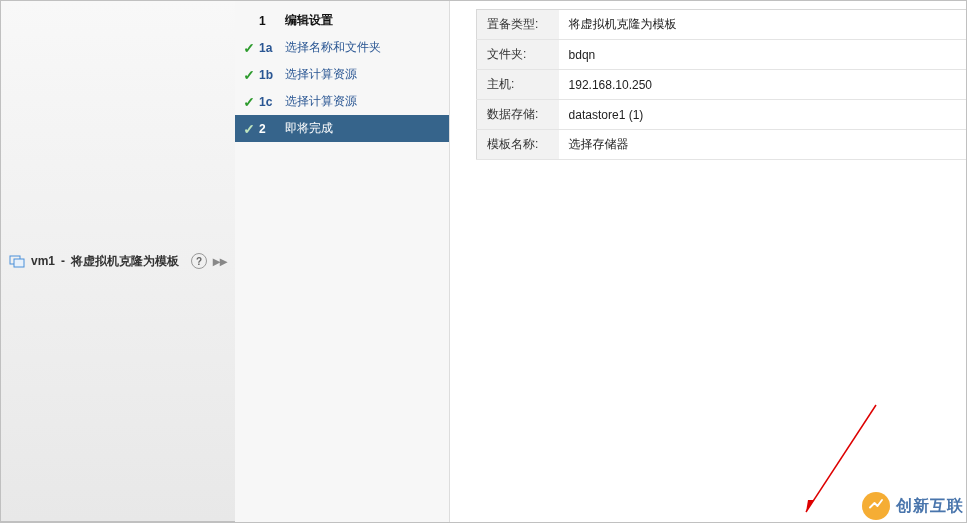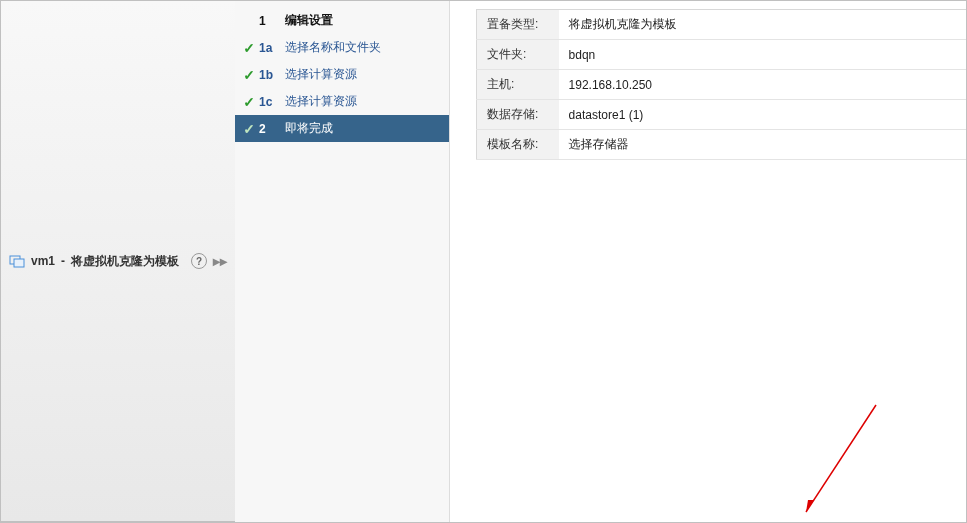--- a/index.html
+++ b/index.html
@@ -244,15 +244,23 @@
           <td class="val">选择存储器</td>
         </tr>
       </tbody>
         </table>
 
       <svg class="arrow" viewBox="0 0 100 120">
         <line x1="90" y1="5" x2="20" y2="112" stroke="#d00" stroke-width="1.5"></line>
         <polygon points="20,112 28,100 22,100" fill="#d00"></polygon>
       </svg>
 
+      <div class="watermark">
+        <span class="logo">
+          <svg viewBox="0 0 24 24" width="18" height="18">
+            <path d="M4 14 L10 8 L14 12 L20 4" stroke="#fff" stroke-width="2.5" fill="none" stroke-linecap="round" stroke-linejoin="round"></path>
+          </svg>
+        </span>
+        <span class="text">创新互联</span>
+      </div>
     </div>
   </div>
 </div>
 
 </body></html>

